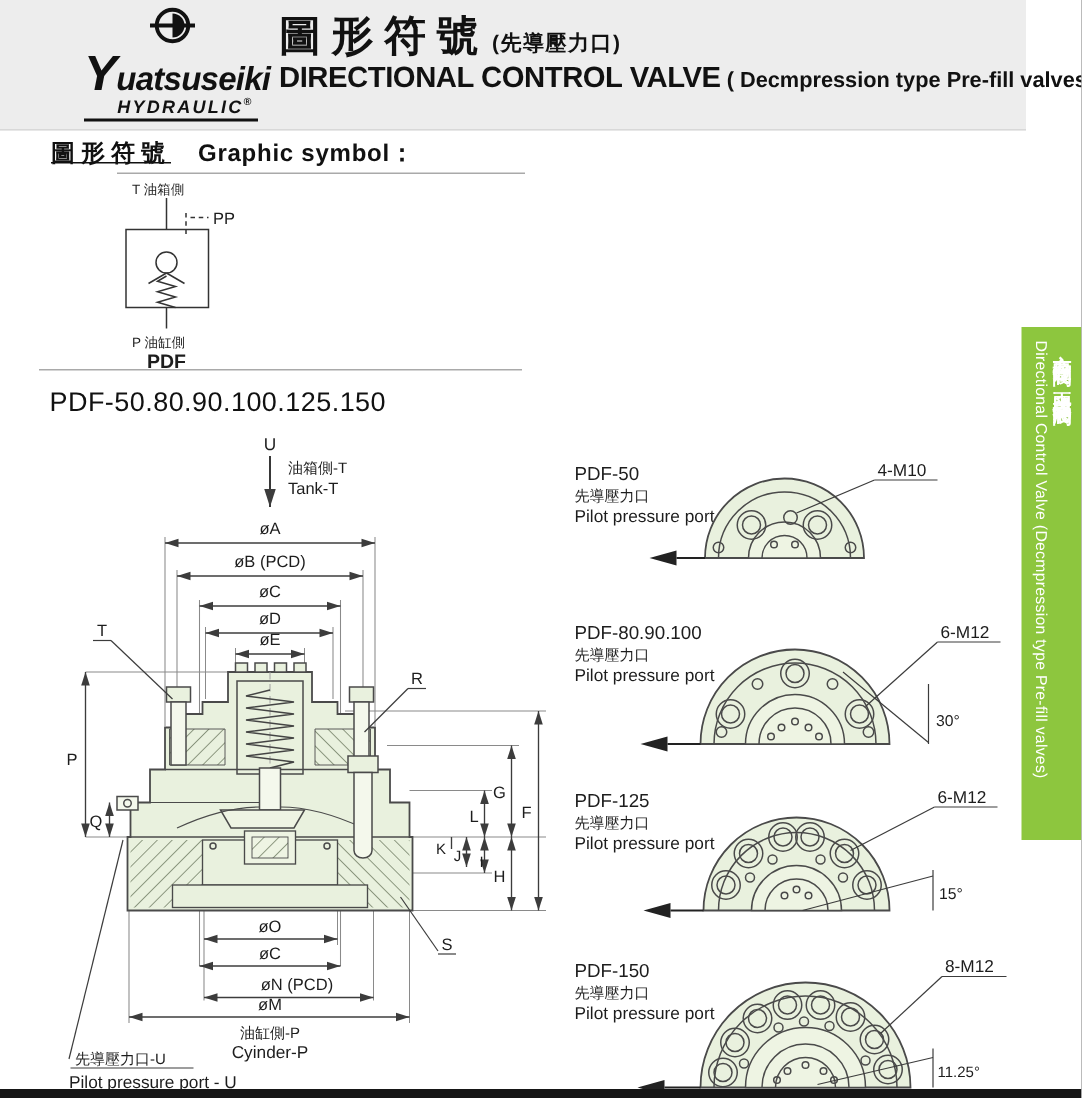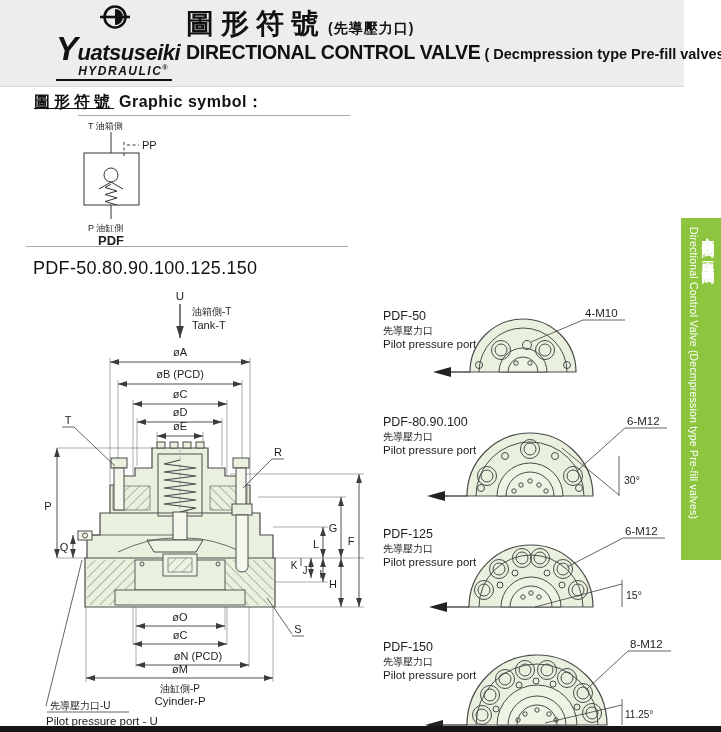--- a/index.html
+++ b/index.html
@@ -14,21 +14,21 @@
   .brand-sub{font-style:italic;font-weight:bold;font-size:12px;letter-spacing:1.5px;text-align:right;
              border-bottom:2.5px solid #111;padding:0 3px 1px 0;margin-top:-1px;}
   .reg{font-size:7px;vertical-align:super;}
   .titles{position:absolute;left:186px;top:8px;}
   .title-zh{font-size:28px;font-weight:bold;letter-spacing:7px;line-height:1.15;white-space:nowrap;}
   .title-zh-note{font-size:14px;letter-spacing:1px;margin-left:2px;}
   .title-en{font-size:19.5px;font-weight:bold;letter-spacing:-0.3px;margin-top:1px;white-space:nowrap;}
   .title-en-note{font-size:14.5px;font-weight:bold;letter-spacing:0;}
   .section-heading{position:absolute;left:34px;top:92px;font-size:16px;font-weight:bold;white-space:nowrap;}
   .section-heading .zh{letter-spacing:4px;text-decoration:underline;}
-  .section-heading .en{margin-left:5px;letter-spacing:0.5px;}
+  .section-heading .en{margin-left:18px;letter-spacing:0.5px;}
   .rule{position:absolute;height:1px;background:#a9a9a9;}
   .rule1{left:78px;top:115px;width:272px;}
   .rule2{left:26px;top:246px;width:322px;}
   .model-heading{position:absolute;left:33px;top:258px;font-size:18px;font-weight:normal;letter-spacing:0.3px;}
   svg text{font-family:"Liberation Sans",sans-serif;fill:#1d1d1d;}
   .symbol-svg{position:absolute;left:72px;top:118px;}
   .main-svg{position:absolute;left:30px;top:288px;}
   .view-svg{position:absolute;}
   .v1{left:375px;top:300px;} .v2{left:375px;top:408px;} .v3{left:375px;top:520px;} .v4{left:375px;top:633px;}
   .sidebar{position:absolute;right:0;top:218px;width:40px;height:342px;background:#8dc63e;

